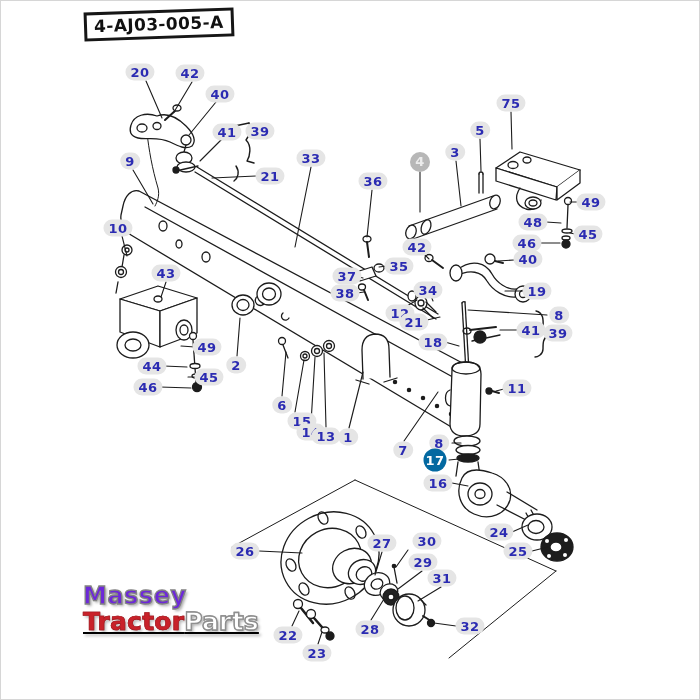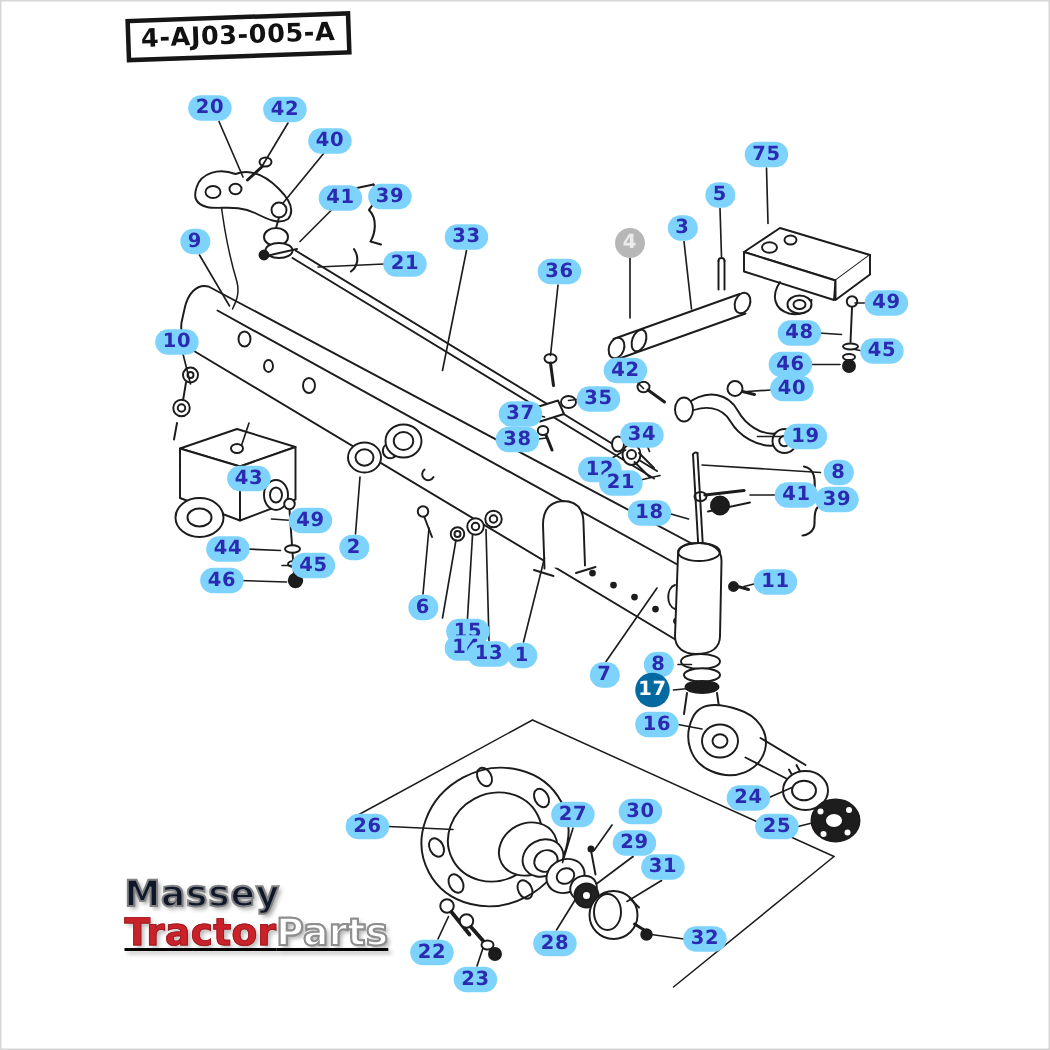--- a/index.html
+++ b/index.html
@@ -13,35 +13,35 @@
   #drawing-number{
     position:absolute;left:84px;top:10px;
     border:3px solid #161616;padding:1px 7px 2px 7px;
     font:bold 17px "DejaVu Sans",sans-serif;color:#111;
     letter-spacing:0.4px;transform:rotate(-2deg);background:#fff;
   }
   
   .callout{
     position:absolute;transform:translate(-50%,-50%);
     font:bold 13px "DejaVu Sans",sans-serif;color:#2b2bb2;
-    background:#7dd3fc;padding:1px 5px;border-radius:10px;
+    background:#e5e5e5;padding:1px 5px;border-radius:10px;
     letter-spacing:0.5px;white-space:nowrap;z-index:5;
   }
   .callout.muted{
     background:#b7b7b7;color:#ececec;width:20px;height:20px;
     padding:0;border-radius:50%;text-align:center;line-height:20px;font-size:13px;
   }
   .callout.highlight{
     background:#0369a1;color:#ffffff;width:23px;height:23px;
     padding:0;border-radius:50%;text-align:center;line-height:23px;font-size:13px;
   }
   
   #logo{position:absolute;left:83px;top:582px;z-index:6;line-height:21px;}
   .logo-line1{
-    font:bold 24px "DejaVu Sans",sans-serif;color:#0f172a;
+    font:bold 24px "DejaVu Sans",sans-serif;color:#6d28d9;
     -webkit-text-stroke:1.3px #828282;text-shadow:2px 2px 3px #a9a9a9;
     letter-spacing:0.5px;
   }
   .logo-line2{font:bold 25px "DejaVu Sans",sans-serif;margin-top:-3px;letter-spacing:0.2px;text-decoration:underline;}
   .logo-red{color:#c9222a;-webkit-text-stroke:0.6px #a01a20;text-shadow:2px 2px 3px #b9b9b9;}
   .logo-gray{color:#ffffff;-webkit-text-stroke:1.3px #8e8e8e;text-shadow:2px 2px 3px #aeaeae;}
 </style>
 </head>
 <body>
 
@@ -355,21 +355,21 @@
       <span class="callout" style="left: 260px; top: 131px;">39</span>
       <span class="callout" style="left: 270px; top: 176px;">21</span>
       <span class="callout" style="left: 130px; top: 161px;">9</span>
       <span class="callout" style="left: 311px; top: 158px;">33</span>
       <span class="callout" style="left: 373px; top: 181px;">36</span>
       <span class="callout muted" style="left: 420px; top: 162px;">4</span>
       <span class="callout" style="left: 455px; top: 152px;">3</span>
       <span class="callout" style="left: 480px; top: 130px;">5</span>
       <span class="callout" style="left: 511px; top: 103px;">75</span>
       <span class="callout" style="left: 118px; top: 228px;">10</span>
-      <span class="callout" style="left: 166px; top: 273px; margin-top: 46px;">43</span>
+      <span class="callout" style="left: 166px; top: 273px;">43</span>
       <span class="callout" style="left: 591px; top: 202px;">49</span>
       <span class="callout" style="left: 533px; top: 222px;">48</span>
       <span class="callout" style="left: 588px; top: 234px;">45</span>
       <span class="callout" style="left: 527px; top: 243px;">46</span>
       <span class="callout" style="left: 528px; top: 259px;">40</span>
       <span class="callout" style="left: 417px; top: 247px;">42</span>
       <span class="callout" style="left: 399px; top: 266px;">35</span>
       <span class="callout" style="left: 347px; top: 276px;">37</span>
       <span class="callout" style="left: 345px; top: 293px;">38</span>
       <span class="callout" style="left: 428px; top: 290px;">34</span>
@@ -380,21 +380,21 @@
       <span class="callout" style="left: 531px; top: 330px;">41</span>
       <span class="callout" style="left: 558px; top: 333px;">39</span>
       <span class="callout" style="left: 433px; top: 342px;">18</span>
       <span class="callout" style="left: 517px; top: 388px;">11</span>
       <span class="callout" style="left: 207px; top: 347px;">49</span>
       <span class="callout" style="left: 152px; top: 366px;">44</span>
       <span class="callout" style="left: 209px; top: 377px;">45</span>
       <span class="callout" style="left: 148px; top: 387px;">46</span>
       <span class="callout" style="left: 236px; top: 365px;">2</span>
       <span class="callout" style="left: 282px; top: 405px;">6</span>
-      <span class="callout" style="left: 312px; top: 421px; text-align: center;">15</span>
+      <span class="callout" style="left: 302px; top: 421px; text-align: center;">15</span>
       <span class="callout" style="left: 311px; top: 432px;">14</span>
       <span class="callout" style="left: 326px; top: 436px;">13</span>
       <span class="callout" style="left: 348px; top: 437px;">1</span>
       <span class="callout" style="left: 403px; top: 450px;">7</span>
       <span class="callout" style="left: 439px; top: 443px;">8</span>
       <span class="callout highlight" style="left: 435px; top: 460px;">17</span>
       <span class="callout" style="left: 438px; top: 483px;">16</span>
       <span class="callout" style="left: 499px; top: 532px;">24</span>
       <span class="callout" style="left: 518px; top: 551px;">25</span>
       <span class="callout" style="left: 245px; top: 551px;">26</span>

